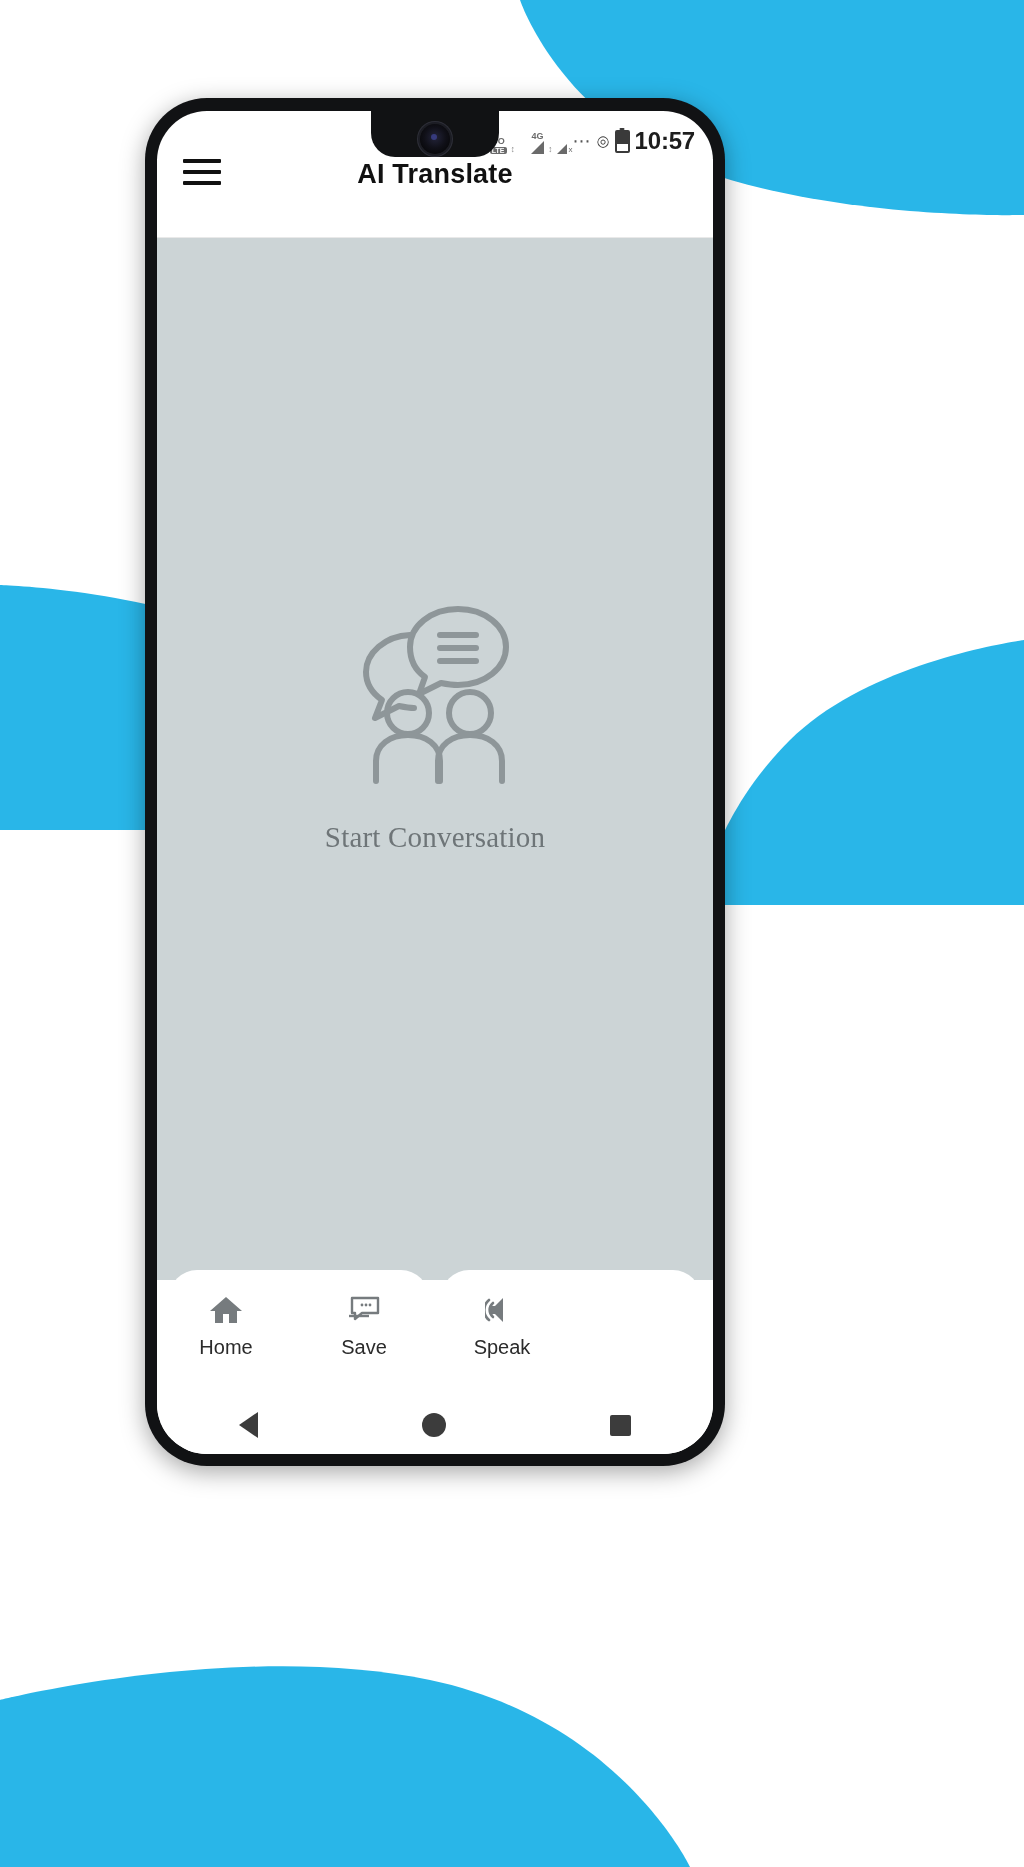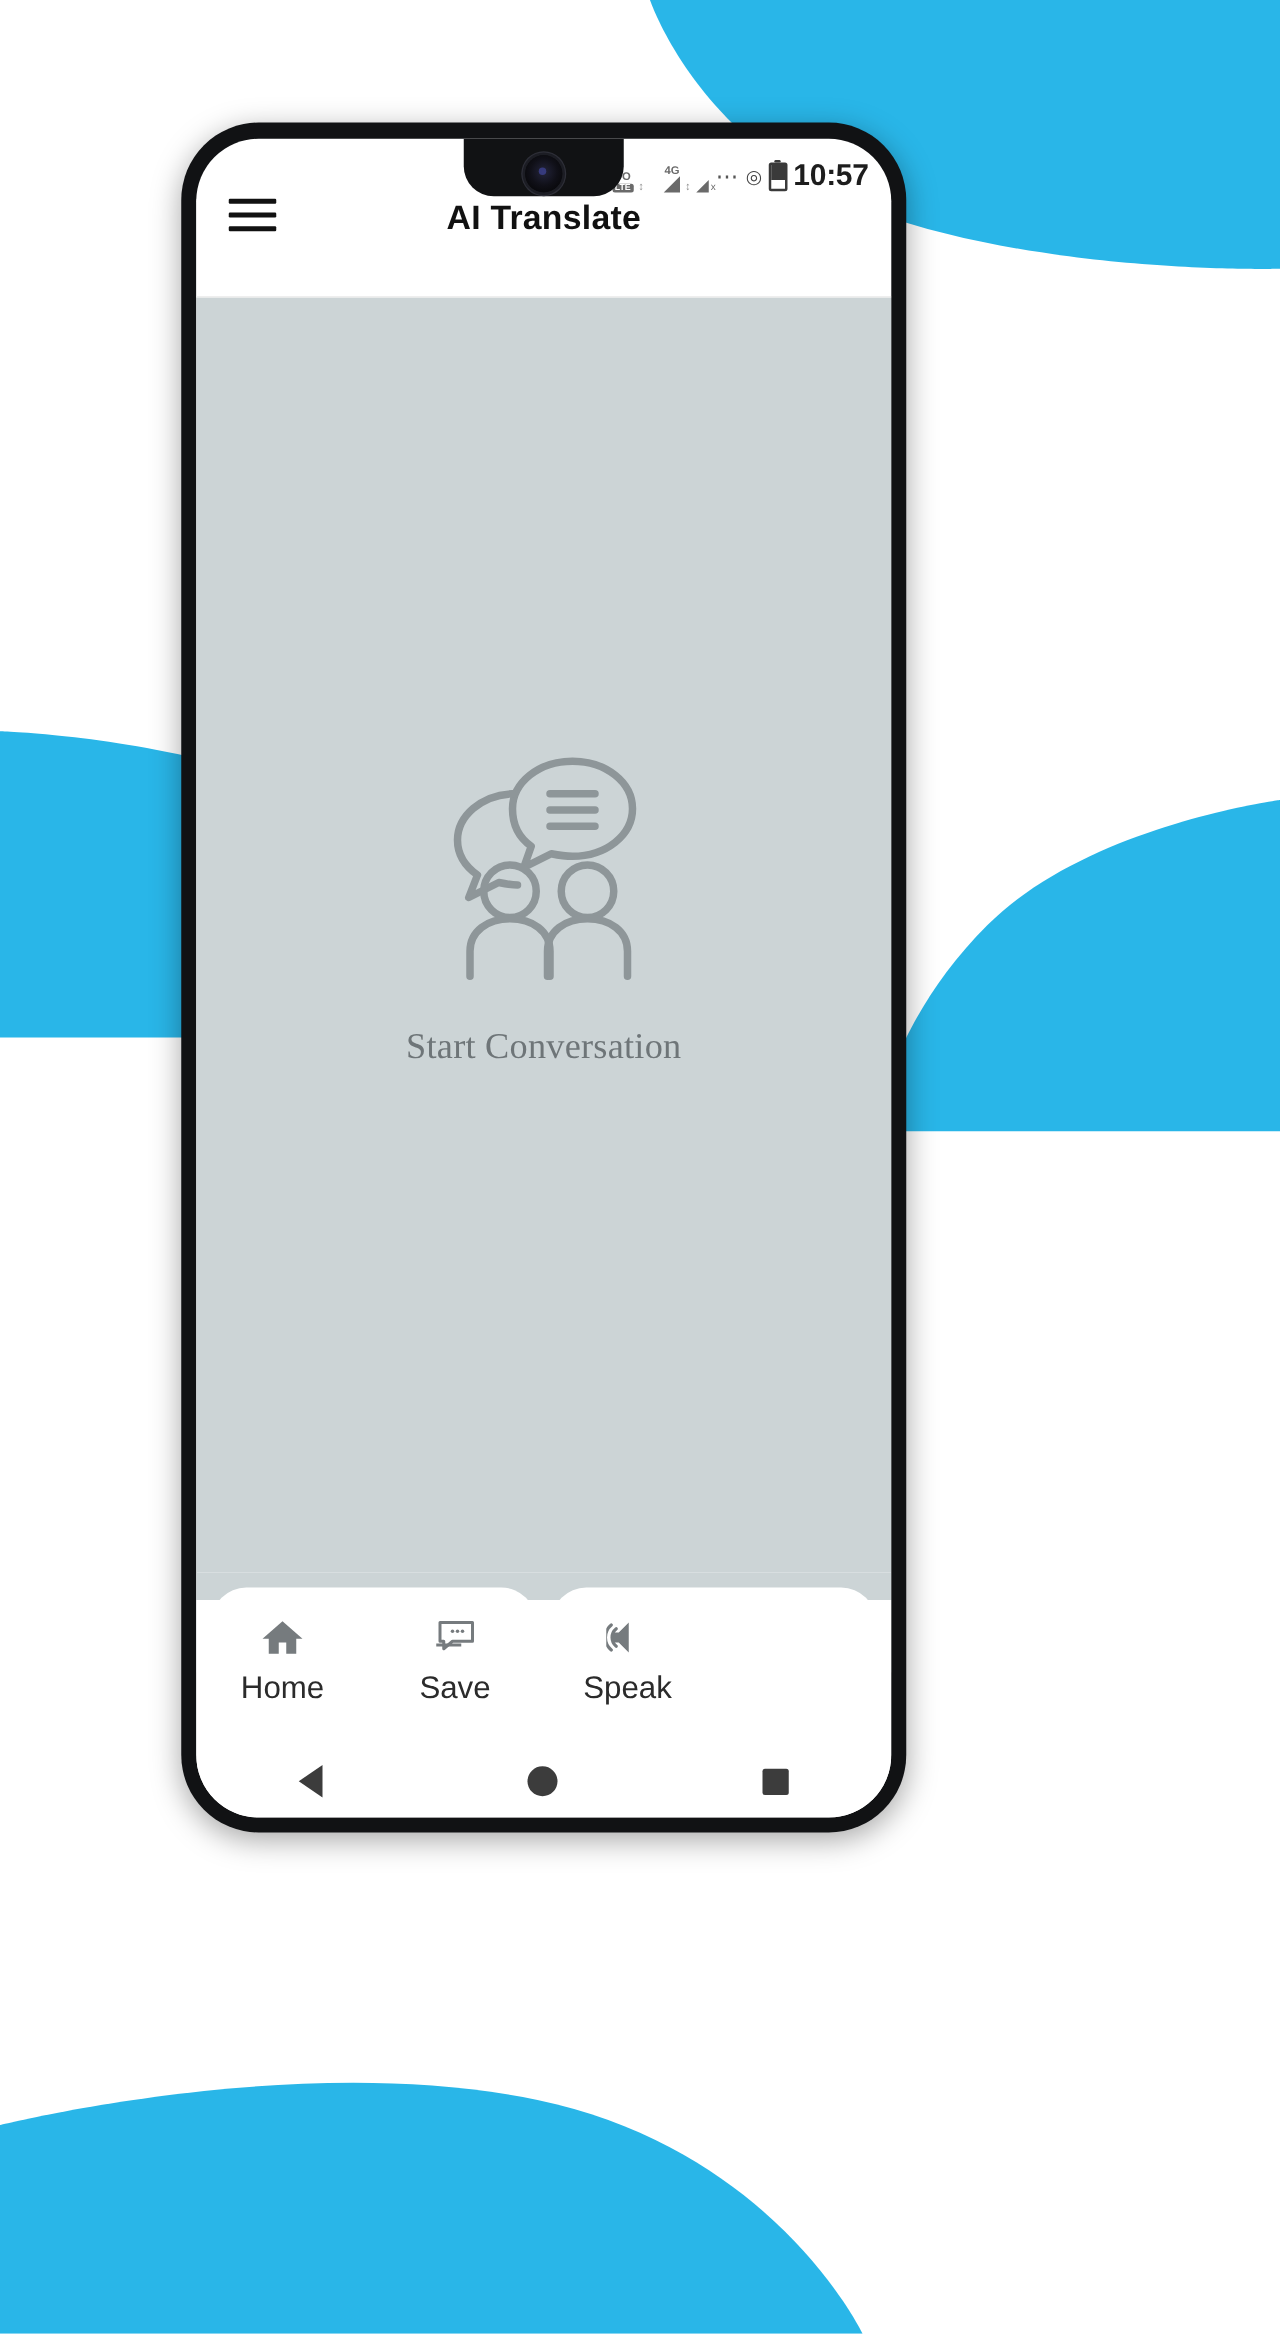--- a/index.html
+++ b/index.html
@@ -111,21 +111,21 @@
   
   .tabbar{
     position:absolute;left:0;right:0;bottom:58px;height:116px;
     background:#ffffff;display:flex;align-items:flex-start;
     padding-top:14px;box-sizing:border-box;overflow:hidden;
   }
   .tab{
     flex:0 0 auto;width:138px;display:flex;flex-direction:column;
     align-items:center;gap:10px;cursor:pointer;position:relative;
   }
-  .tab-label{font-size:25px;color:#2b2b2b;white-space:nowrap;}
+  .tab-label{font-size:20px;color:#2b2b2b;white-space:nowrap;}
   .tab.active .tab-label{color:#4a8df0;}
   .tab-underline{
     position:absolute;bottom:-14px;left:12px;right:12px;height:4px;
     background:#4a8df0;border-radius:2px;
   }
 
   
   .navbar{
     position:absolute;left:0;right:0;bottom:0;height:58px;background:#fff;
     display:flex;align-items:center;justify-content:space-around;

